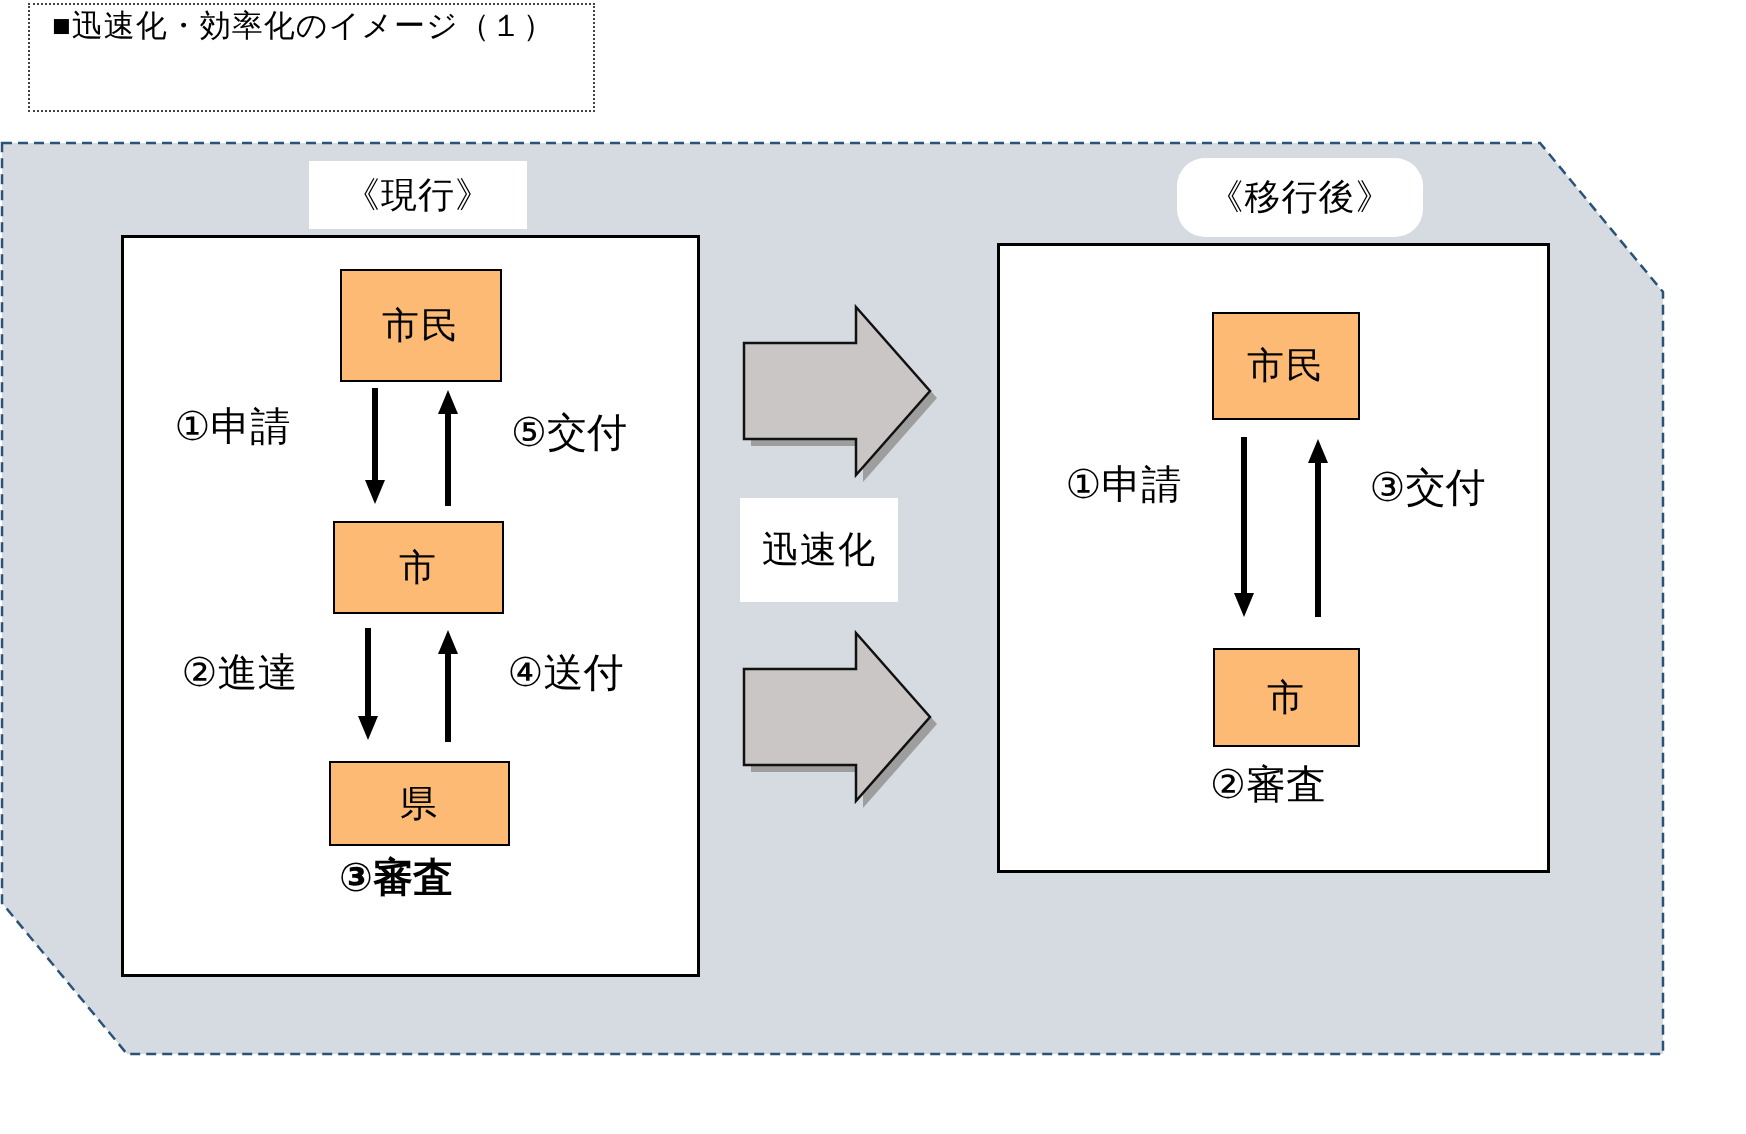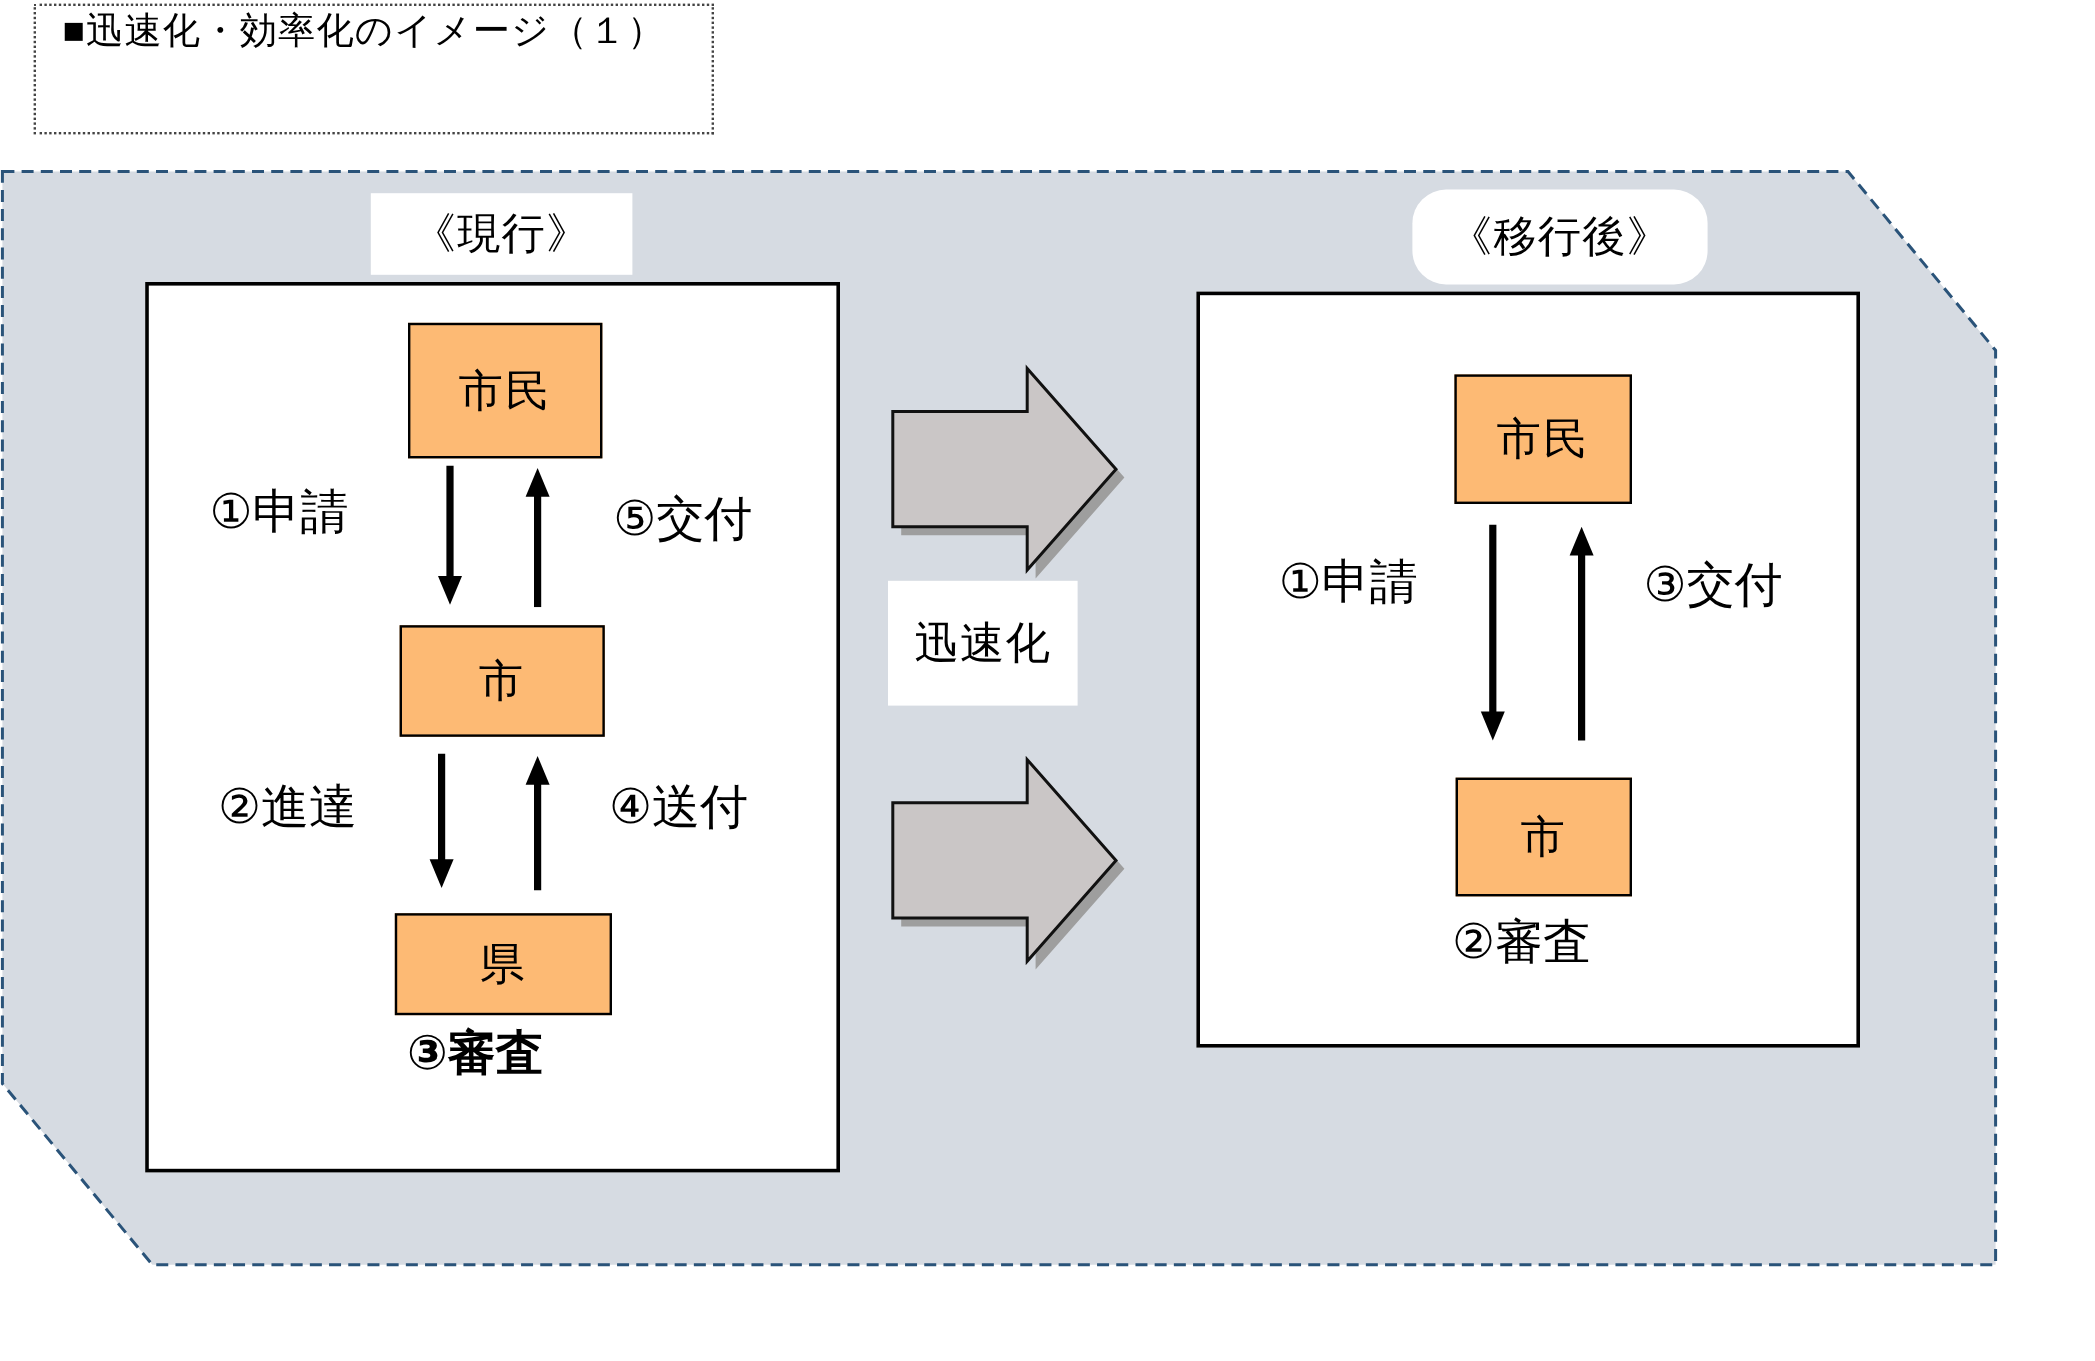--- a/index.html
+++ b/index.html
@@ -62,21 +62,21 @@
 
   
   .block-arrow{position:absolute;z-index:2;}
 
   
   .trans-box{
     position:absolute;background:#ffffff;z-index:2;
     display:flex;align-items:center;justify-content:center;
     font-size:37px;letter-spacing:1px;
   }
-  .trans-box.speedup{left:740px;top:484px;width:158px;height:104px;}
+  .trans-box.speedup{left:740px;top:498px;width:158px;height:104px;}
   .trans-box.efficiency{left:736px;top:823px;width:167px;height:120px;}
 </style>
 </head>
 <body>
 
 <div id="stage">
 
   <svg class="bg-svg" viewBox="0 0 1746 1134" xmlns="http://www.w3.org/2000/svg">
     <polygon points="2,143 1540,143 1663,292 1663,1054 127,1054 2,903" fill="#d6dbe2" stroke="#2a5379" stroke-width="2.5" stroke-dasharray="10 6"></polygon>
   </svg>

